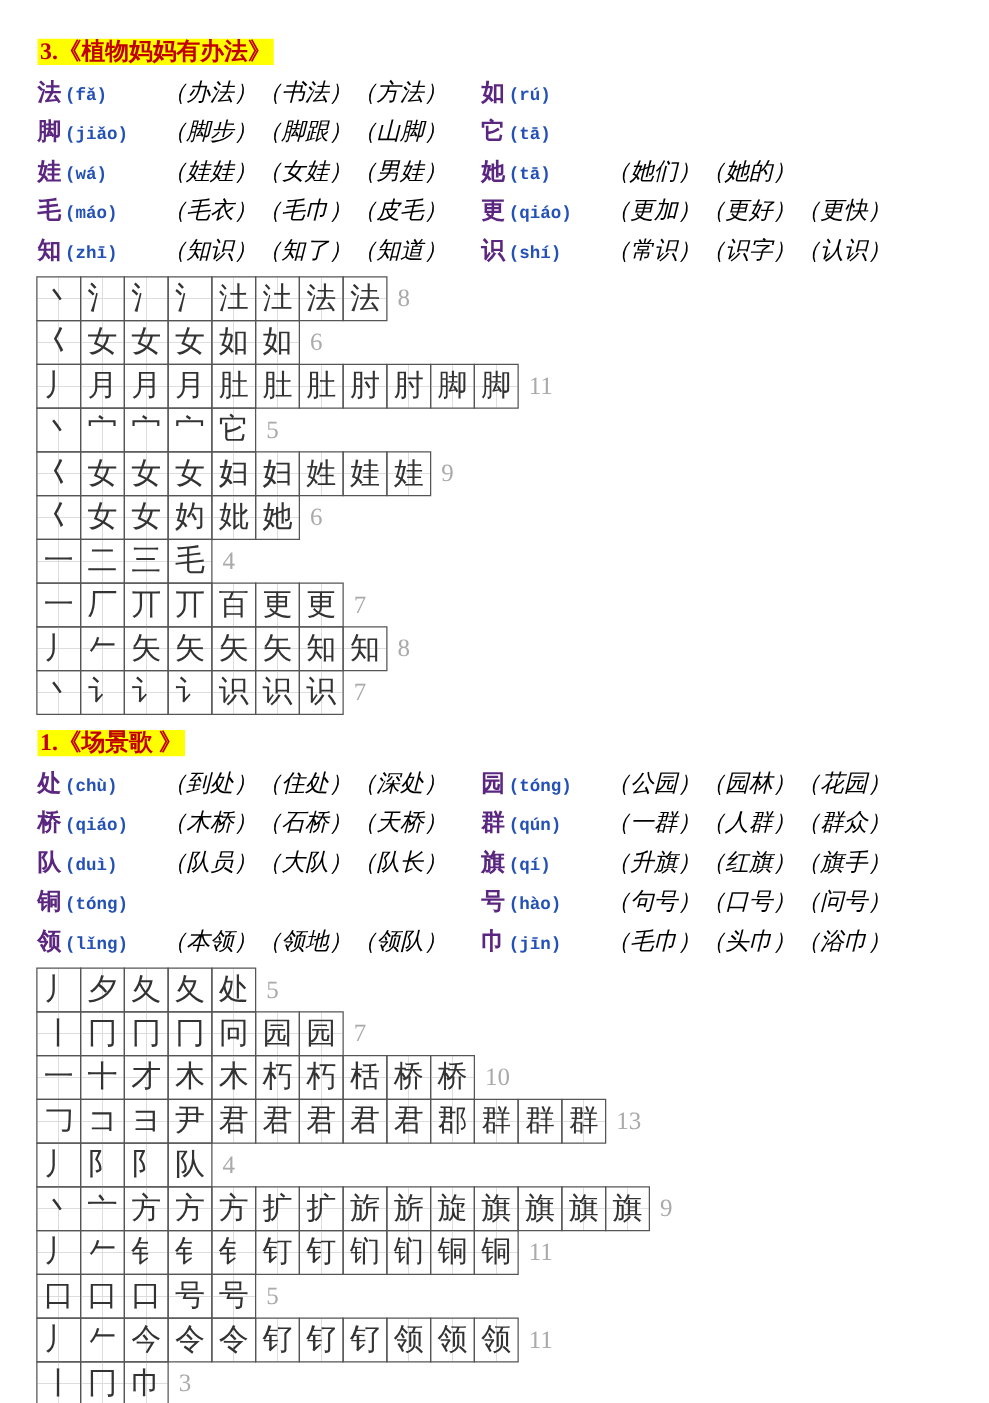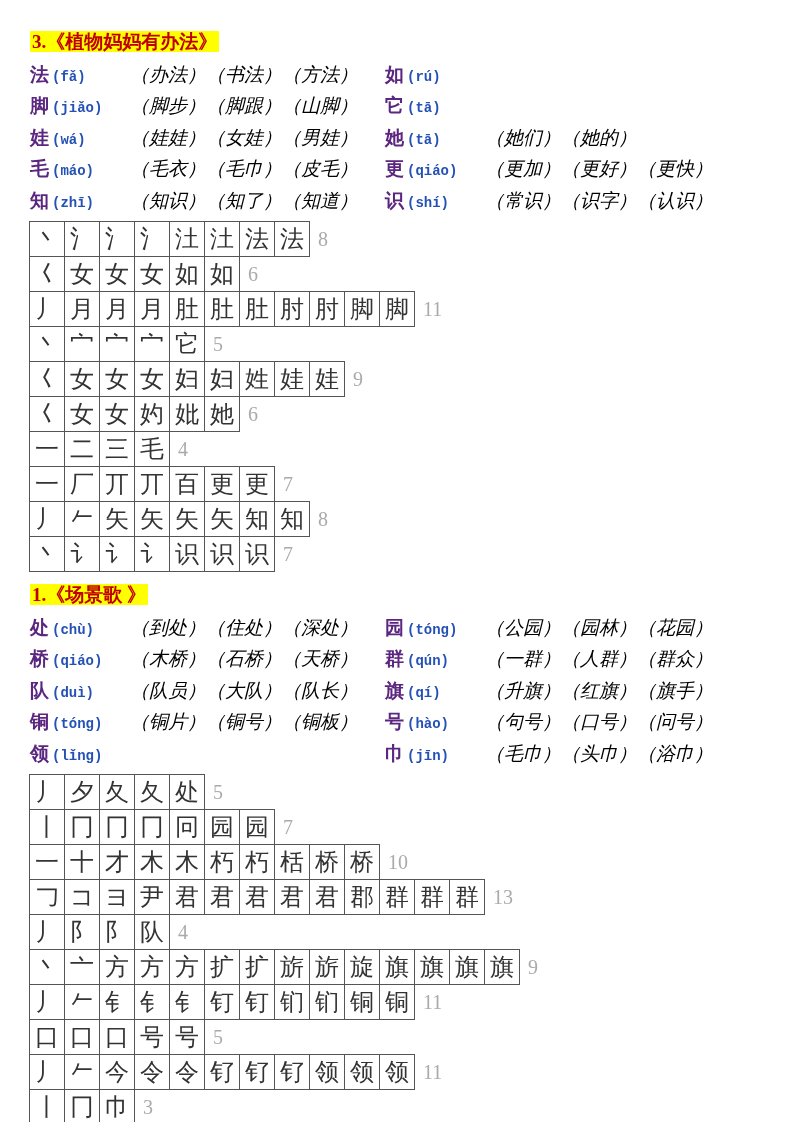--- a/index.html
+++ b/index.html
@@ -286,32 +286,32 @@
         <div class="right-col">
           <span class="char">旗</span>
           <span class="pinyin">(qí)</span>
           <span class="words">（升旗）（红旗）（旗手）</span>
         </div>
       </div>
       <div class="word-row">
         <div class="left-col">
           <span class="char">铜</span>
           <span class="pinyin">(tóng)</span>
-          <span class="words">（铜片）（铜号）（铜板）</span>
         </div>
         <div class="right-col">
           <span class="char">号</span>
           <span class="pinyin">(hào)</span>
           <span class="words">（句号）（口号）（问号）</span>
         </div>
       </div>
       <div class="word-row">
         <div class="left-col">
           <span class="char">领</span>
           <span class="pinyin">(lǐng)</span>
+          <span class="words">（本领）（领地）（领队）</span>
         </div>
         <div class="right-col">
           <span class="char">巾</span>
           <span class="pinyin"> (jīn)</span>
           <span class="words">（毛巾）（头巾）（浴巾）</span>
         </div>
       </div>
     </div>
     <div class="stroke-block">
       <div class="stroke-row">

